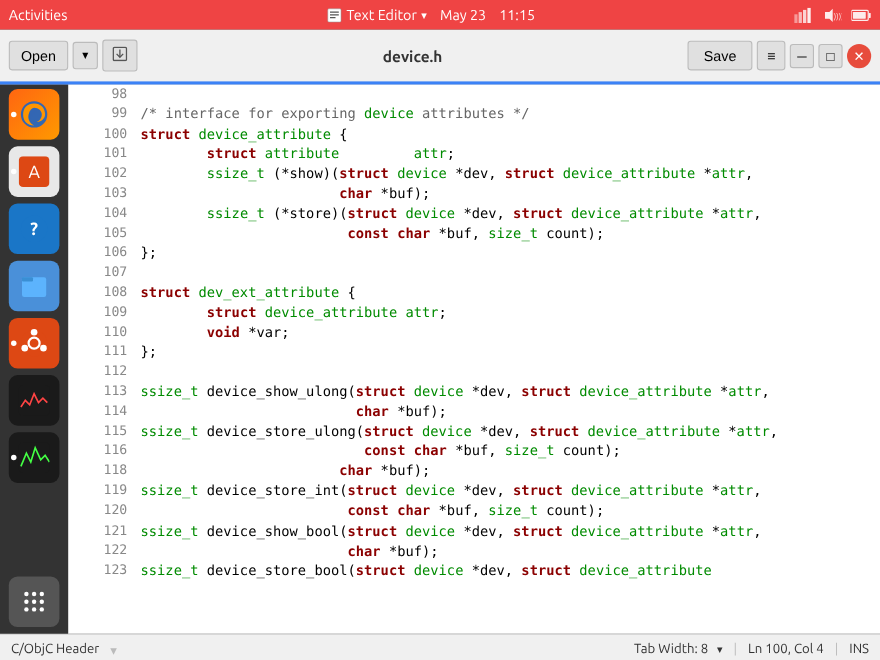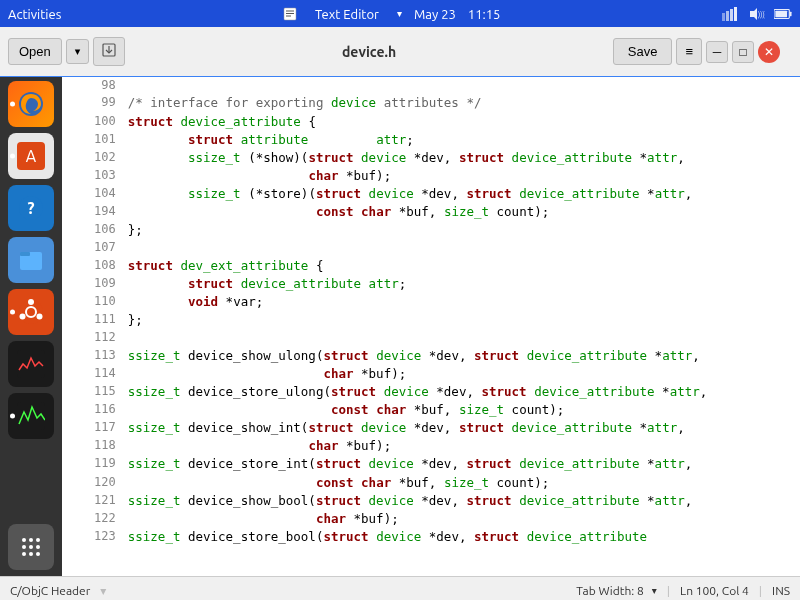--- a/index.html
+++ b/index.html
@@ -1,50 +1,50 @@
 <!DOCTYPE html>
 <html><head>
   <meta charset="utf-8">
   <style>
     * { margin: 0; padding: 0; box-sizing: border-box; }
     body { width: 800px; height: 600px; overflow: hidden; font-family: 'Ubuntu', sans-serif; background: #2c2c2c; }
 
     
     #topbar {
       display: flex; align-items: center; justify-content: space-between;
-      background: #1d4ed8; height: 27px; padding: 0 8px;
+      background: #ef4444; height: 27px; padding: 0 8px;
       color: #fff; font-size: 13px;
     }
     #topbar-left { display: flex; align-items: center; gap: 8px; }
     #topbar-center { display: flex; align-items: center; gap: 12px; font-size: 13px; }
     #topbar-right { display: flex; align-items: center; gap: 8px; }
     .topbar-icon { width: 18px; height: 18px; display: flex; align-items: center; justify-content: center; opacity: 0.9; }
 
     
     #app-header {
       display: flex; align-items: center; background: #f0f0f0;
-      height: 50px; border-bottom: 1px solid #3b82f6;
+      height: 50px; border-bottom: 3px solid #3b82f6;
     }
     #app-header-left { display: flex; align-items: center; gap: 4px; padding-left: 8px; }
     #open-btn {
       background: #e0e0e0; border: 1px solid #bbb; border-radius: 3px;
       padding: 5px 10px; font-size: 13px; cursor: pointer; display: flex; align-items: center; gap: 4px;
     }
     #open-arrow {
       background: #e0e0e0; border: 1px solid #bbb; border-radius: 3px;
       padding: 5px 8px; font-size: 11px; cursor: pointer;
     }
     #save-icon-btn {
       background: #e0e0e0; border: 1px solid #bbb; border-radius: 3px;
       padding: 5px 8px; font-size: 13px; cursor: pointer;
     }
     #file-title { flex: 1; text-align: center; }
     #file-name { font-size: 14px; font-weight: bold; color: #333; }
     #file-path { font-size: 11px; color: #666; }
-    #header-right { display: flex; align-items: center; gap: 4px; padding-right: 20px; }
+    #header-right { display: flex; align-items: center; gap: 4px; padding-right: 8px; }
     #save-btn {
       background: #e0e0e0; border: 1px solid #bbb; border-radius: 3px;
       padding: 5px 14px; font-size: 13px; cursor: pointer;
     }
     #menu-btn {
       background: #e0e0e0; border: 1px solid #bbb; border-radius: 3px;
       padding: 5px 8px; font-size: 13px; cursor: pointer;
     }
     #win-min, #win-max {
       width: 22px; height: 22px; background: #e0e0e0; border: 1px solid #bbb;
@@ -101,21 +101,21 @@
     .status-arrow { font-size: 10px; }
   </style>
 </head>
 <body>
 
 <div id="topbar">
   <div id="topbar-left">
     <span style="cursor:pointer;">Activities</span>
   </div>
   <div id="topbar-center">
-    <span style="display:flex;align-items:center;gap:18px;">
+    <span style="display:flex;align-items:center;gap:4px;">
 
       <svg width="14" height="14" viewBox="0 0 14 14">
         <rect x="1" y="1" width="12" height="12" rx="1" fill="#fff" stroke="#999" stroke-width="0.5"></rect>
         <line x1="3" y1="4" x2="11" y2="4" stroke="#555" stroke-width="1"></line>
         <line x1="3" y1="6.5" x2="11" y2="6.5" stroke="#555" stroke-width="1"></line>
         <line x1="3" y1="9" x2="8" y2="9" stroke="#555" stroke-width="1"></line>
       </svg>
       <span>Text Editor</span>
       <span style="font-size:10px;">▾</span>
     </span>
@@ -278,21 +278,21 @@
             </tr>
             <tr>
               <td class="line-num">103</td>
               <td class="code-line">                        <span class="kw">char</span> *buf);</td>
             </tr>
             <tr>
               <td class="line-num">104</td>
               <td class="code-line">        <span class="type">ssize_t</span> (*store)(<span class="kw">struct</span> <span class="type">device</span> *dev, <span class="kw">struct</span> <span class="type">device_attribute</span> *<span class="type">attr</span>,</td>
             </tr>
             <tr>
-              <td class="line-num">194</td>
+              <td class="line-num">105</td>
               <td class="code-line">                         <span class="kw">const</span> <span class="kw">char</span> *buf, <span class="type">size_t</span> count);</td>
             </tr>
             <tr>
               <td class="line-num">106</td>
               <td class="code-line">};</td>
             </tr>
             <tr>
               <td class="line-num">107</td>
               <td class="code-line"></td>
             </tr>
@@ -324,24 +324,20 @@
               <td class="line-num">114</td>
               <td class="code-line">                          <span class="kw">char</span> *buf);</td>
             </tr>
             <tr>
               <td class="line-num">115</td>
               <td class="code-line"><span class="type">ssize_t</span> device_store_ulong(<span class="kw">struct</span> <span class="type">device</span> *dev, <span class="kw">struct</span> <span class="type">device_attribute</span> *<span class="type">attr</span>,</td>
             </tr>
             <tr>
               <td class="line-num">116</td>
               <td class="code-line">                           <span class="kw">const</span> <span class="kw">char</span> *buf, <span class="type">size_t</span> count);</td>
-            </tr>
-            <tr>
-              <td class="line-num">117</td>
-              <td class="code-line"><span class="type">ssize_t</span> device_show_int(<span class="kw">struct</span> <span class="type">device</span> *dev, <span class="kw">struct</span> <span class="type">device_attribute</span> *<span class="type">attr</span>,</td>
             </tr>
             <tr>
               <td class="line-num">118</td>
               <td class="code-line">                        <span class="kw">char</span> *buf);</td>
             </tr>
             <tr>
               <td class="line-num">119</td>
               <td class="code-line"><span class="type">ssize_t</span> device_store_int(<span class="kw">struct</span> <span class="type">device</span> *dev, <span class="kw">struct</span> <span class="type">device_attribute</span> *<span class="type">attr</span>,</td>
             </tr>
             <tr>

